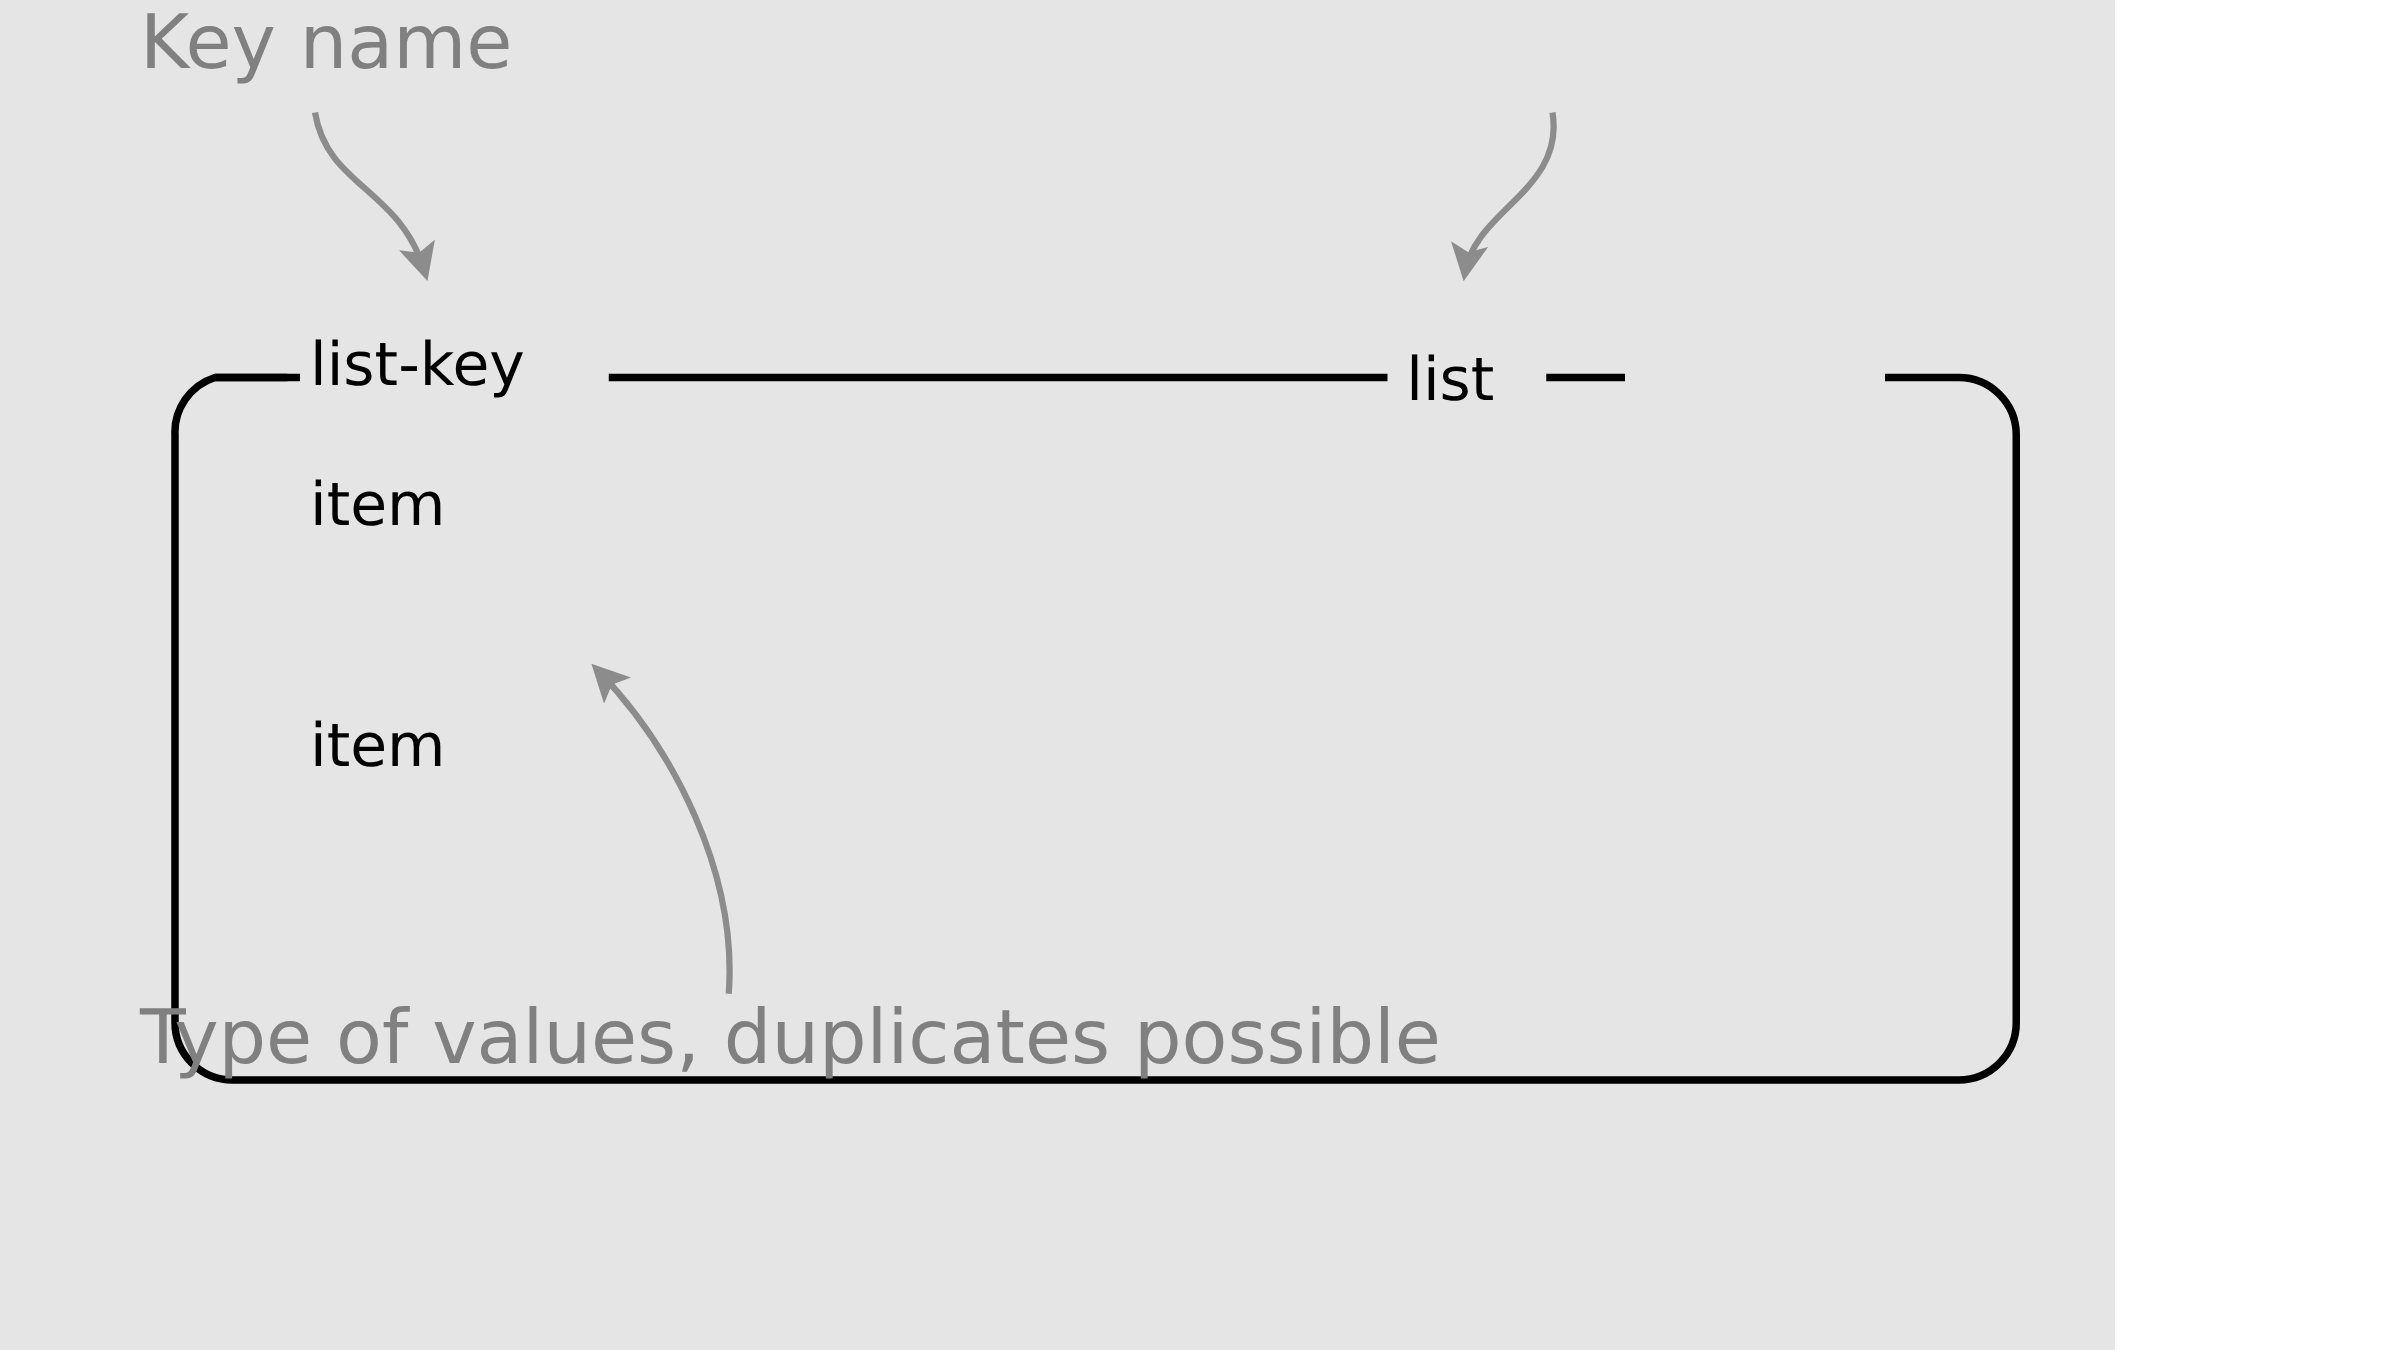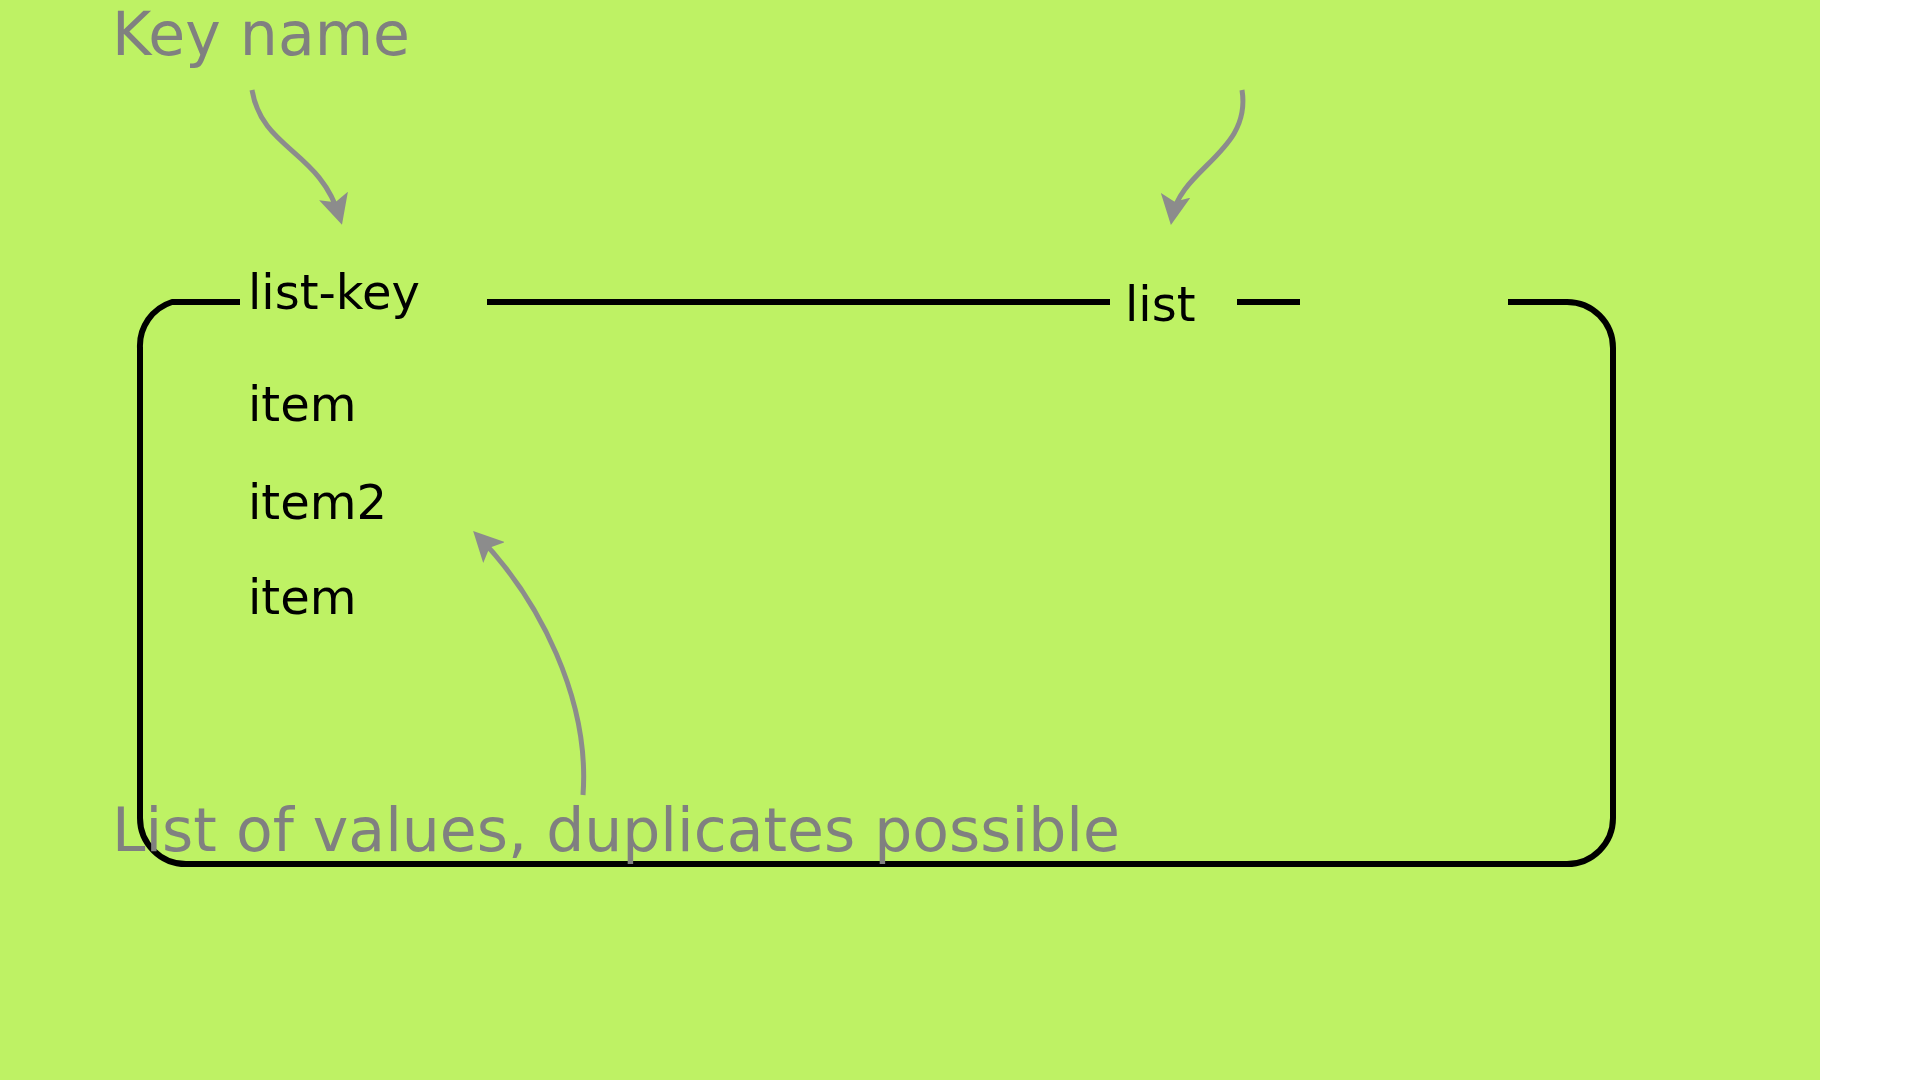--- a/index.html
+++ b/index.html
@@ -2,23 +2,23 @@
 <html><head>
 <meta charset="utf-8">
 <style>
   html, body {
     margin: 0;
     padding: 0;
     background: #ffffff;
   }
   #canvas {
     position: relative;
-    width: 1820px;
+    width: 1692px;
     height: 1080px;
-    background: #bef264;
+    background: #e5e5e5;
     overflow: hidden;
     font-family: "DejaVu Sans", "Liberation Sans", sans-serif;
   }
   svg.layer {
     position: absolute;
     left: 0;
     top: 0;
     width: 1920px;
     height: 1080px;
   }
@@ -84,25 +84,24 @@
     <path d="M 252 90 C 262 150, 320 150, 340 218" fill="none" stroke="#8c8c8c" stroke-width="5" marker-end="url(#arrowhead-gray)"></path>
 
     <path d="M 1242 90 C 1252 152, 1180 168, 1172 218" fill="none" stroke="#8c8c8c" stroke-width="5" marker-end="url(#arrowhead-gray)"></path>
 
     <path d="M 583 795 C 590 700, 540 600, 478 536" fill="none" stroke="#8c8c8c" stroke-width="5" marker-end="url(#arrowhead-gray)"></path>
   </svg>
 
   <div class="annot-text" id="label-key-name">Key name</div>
 
 
-  <div class="annot-text" id="label-caption">List of values, duplicates possible</div>
+  <div class="annot-text" id="label-caption">Type of values, duplicates possible</div>
 
   <div class="box-text" id="key-name-text">list-key</div>
 
   <div class="box-text" id="value-type-text">list</div>
 
   <div class="box-text" id="item-0">item</div>
 
-  <div class="box-text" id="item-1">item2</div>
 
   <div class="box-text" id="item-2">item</div>
 
 </div>
 
 </body></html>

